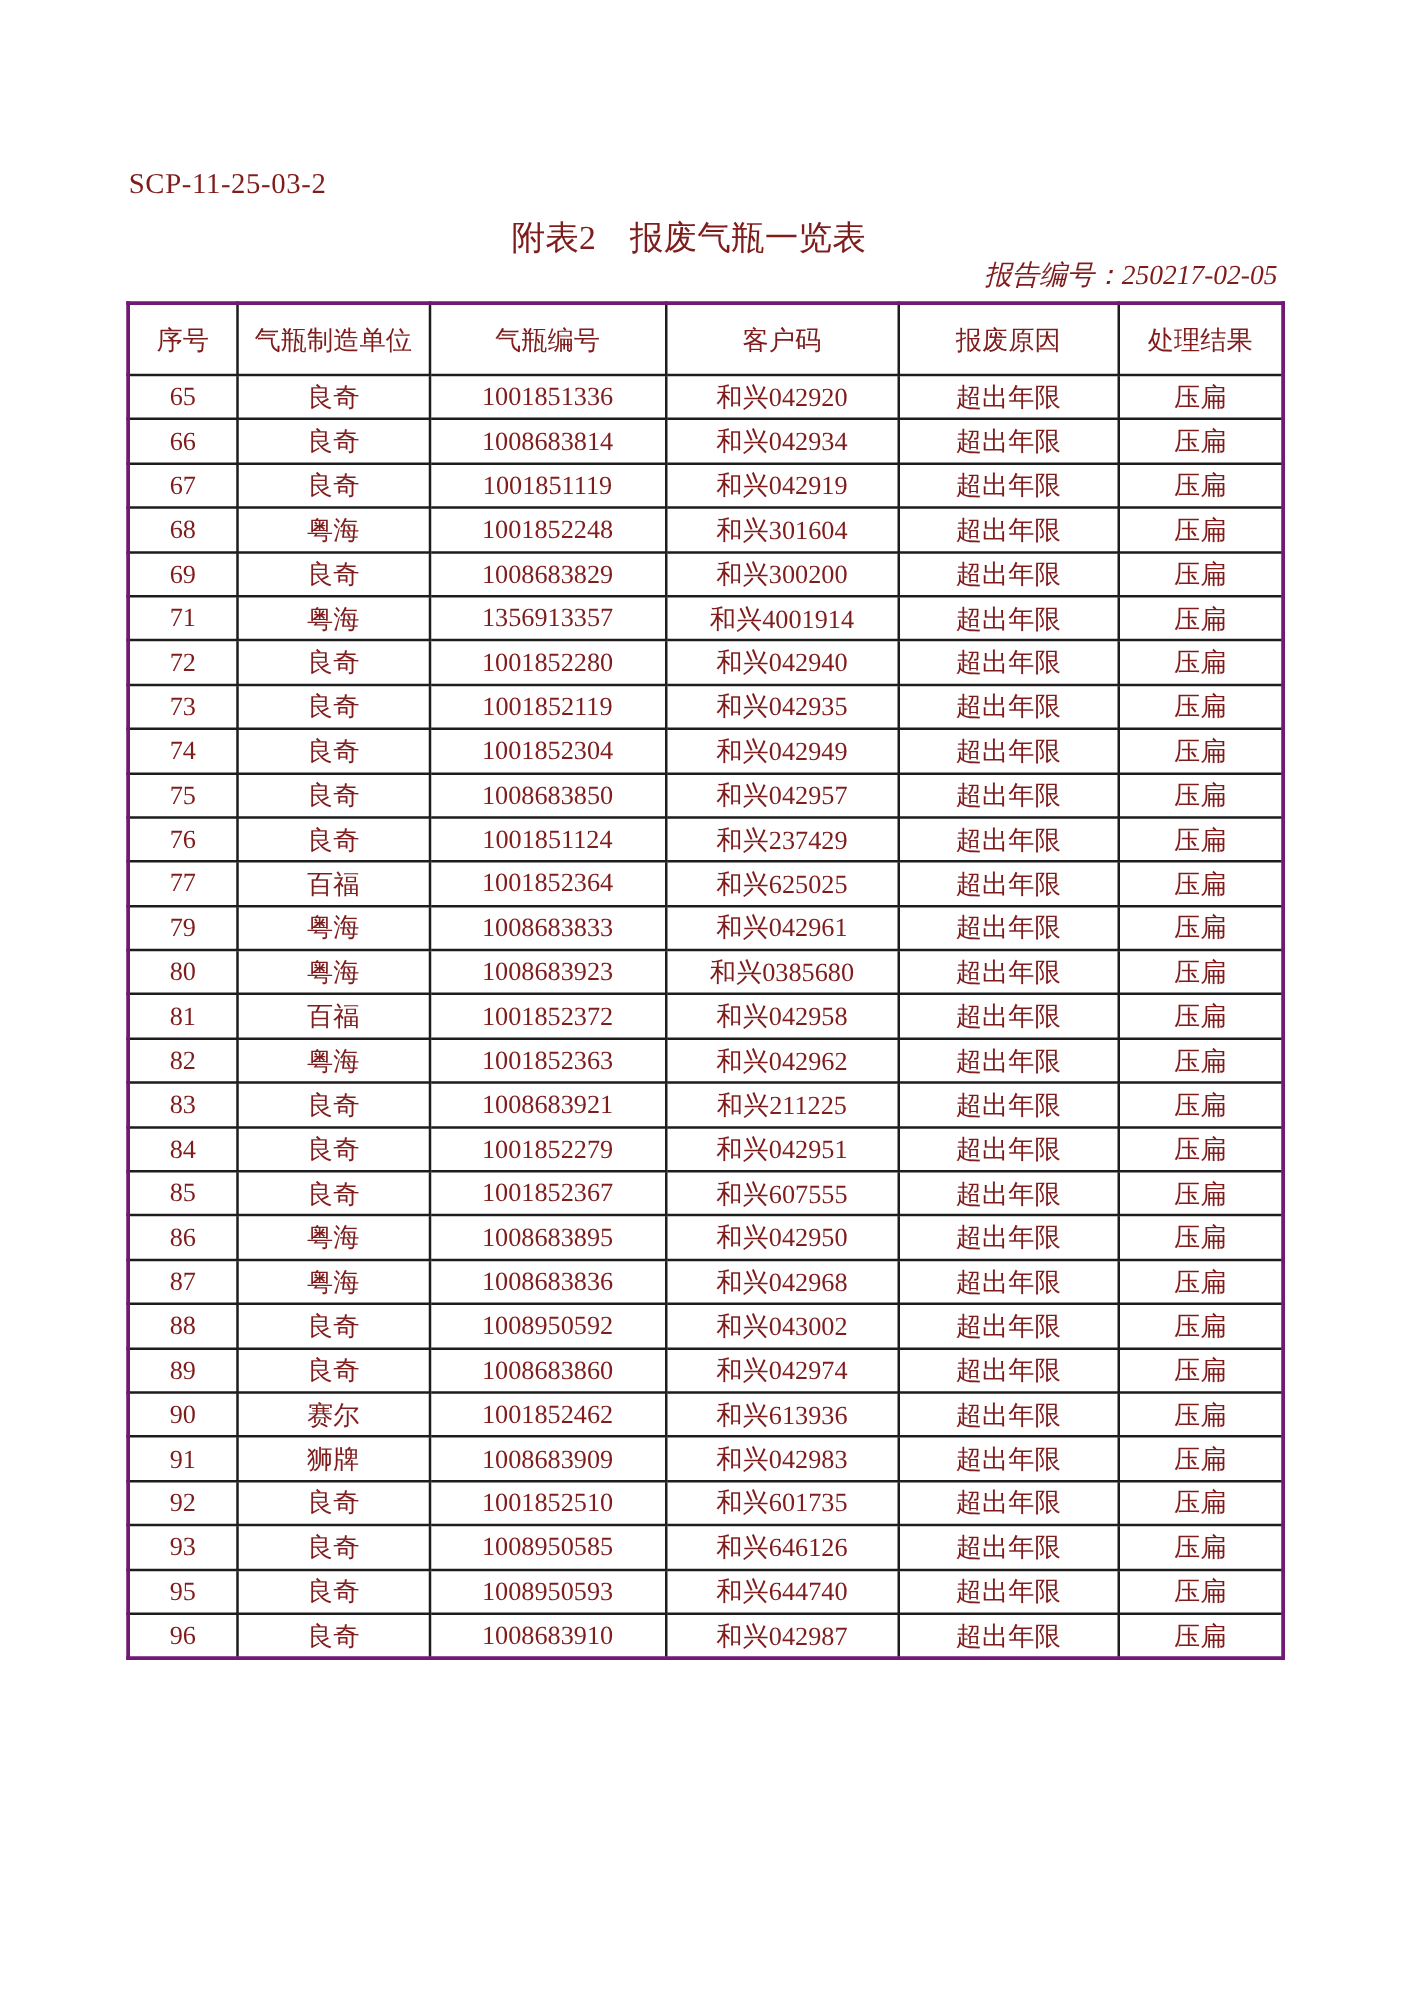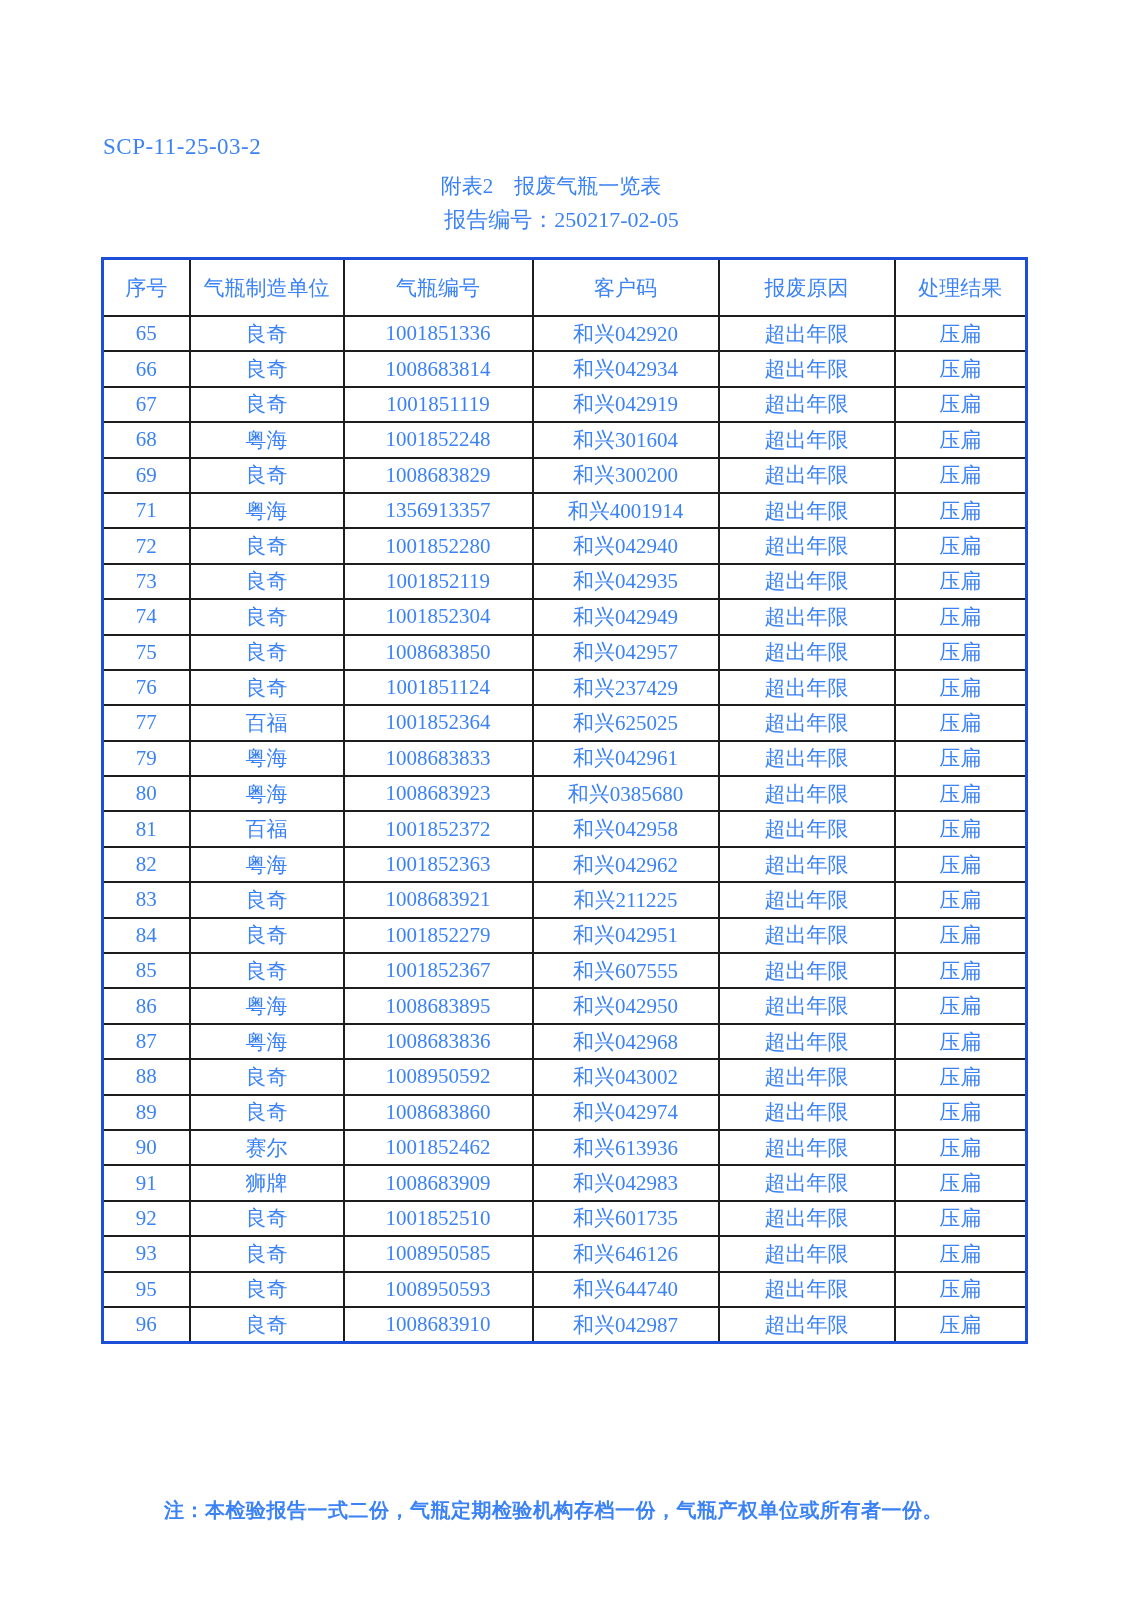--- a/index.html
+++ b/index.html
@@ -1,58 +1,59 @@
 <!DOCTYPE html>
 <html><head>
 <meta charset="utf-8">
 <style>
   html, body { margin: 0; padding: 0; background: #ffffff; }
   .page {
     position: relative;
     width: 1131px;
-    height: 1600px;
+    height: 1344px;
     background: #ffffff;
     font-family: "Liberation Serif", "DejaVu Serif", serif;
-    color: #3b82f6;
+    color: #7f1d1d;
     overflow: hidden;
   }
   .doc-code {
     position: absolute;
     left: 103px;
     top: 134px;
     font-size: 23px;
     letter-spacing: 0.5px;
     white-space: nowrap;
   }
   .doc-title {
     position: absolute;
     left: 101px;
     top: 172px;
     width: 900px;
     text-align: center;
-    font-size: 21px;
+    font-size: 27px;
     white-space: nowrap;
   }
   .report-no {
     position: absolute;
     left: 101px;
     top: 205px;
     width: 921px;
-    text-align: center;
+    text-align: right;
     font-size: 22px;
     white-space: nowrap;
+    font-style: italic;
   }
   .cyl-table {
     position: absolute;
     left: 101px;
-    top: 257px;
+    top: 241px;
     width: 924px;
     border-collapse: collapse;
     table-layout: fixed;
-    border: 3px solid #1d4ed8;
+    border: 3px solid #701a75;
     padding-left: 12px;
   }
   .cyl-table th, .cyl-table td {
     border: 2px solid #1d1d1d;
     text-align: center;
     vertical-align: middle;
     font-size: 21px;
     font-weight: normal;
     padding: 0;
     overflow: hidden;

